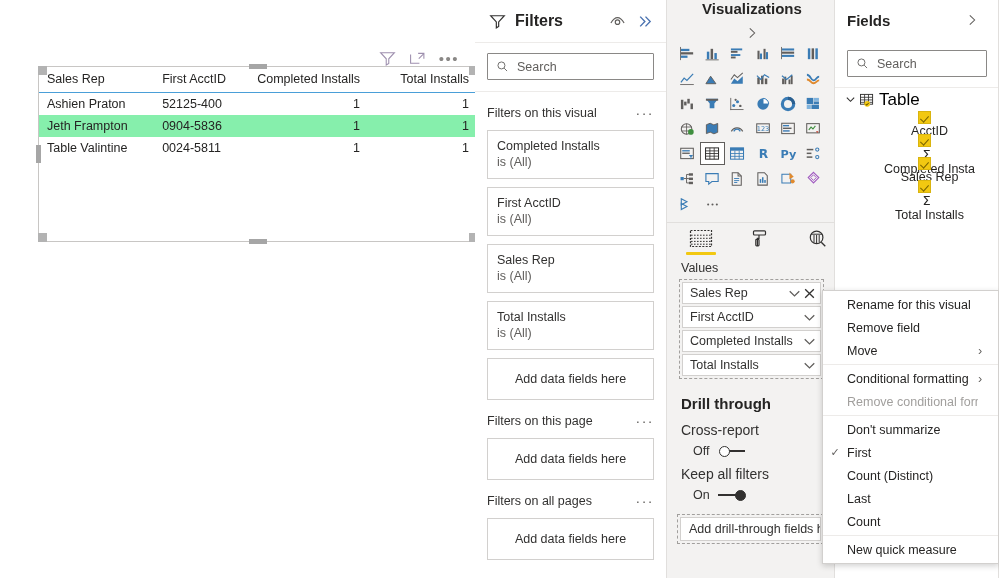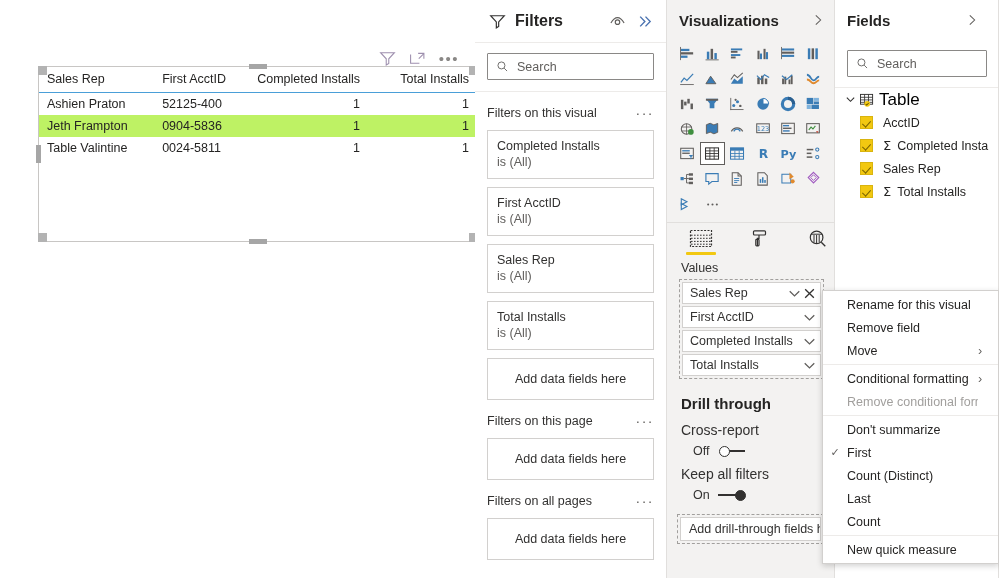--- a/index.html
+++ b/index.html
@@ -46,21 +46,21 @@
   table.pbi-table th {
     font-weight:400; font-size:12.5px; color:#252423;
     padding:5px 8px 6px 8px; text-align:left; vertical-align:bottom;
     border-bottom:1.5px solid #4a9fd8; white-space:nowrap;
   }
   table.pbi-table td {
     font-size:12.5px; color:#252423; padding:4px 8px; white-space:nowrap;
     border:none;
   }
   table.pbi-table th.num, table.pbi-table td.num { text-align:right; }
-  table.pbi-table tr.alt td { background:#bef264; }
+  table.pbi-table tr.alt td { background:#86efac; }
 
   
   #filters {
     position:absolute; left:475px; top:0; width:192px; height:578px;
     background:#ffffff; border-right:1px solid #e1dfdd;
   }
   #filters .f-head {
     height:43px; display:flex; align-items:center; padding:0 12px 0 14px;
     border-bottom:1px solid #edebe9; background:#ffffff;
   }
@@ -92,21 +92,21 @@
     margin:8px 12px 0 12px; border:1px solid #d2d0ce; background:#fff;
     height:42px; display:flex; align-items:center; justify-content:center;
     font-size:12.5px; color:#323130; cursor:pointer;
   }
 
   
   #viz {
     position:absolute; left:667px; top:0; width:168px; height:578px;
     background:#f3f2f1; border-right:1px solid #e1dfdd;
   }
-  #viz .v-head { height:40px; display:flex; align-items:center; padding:0 9px 0 12px; }
+  #viz .v-head { height:40px; display:flex; align-items:center; padding:0 9px 0 12px;flex-direction:column; }
   #viz .v-title { font-size:15px; font-weight:600; color:#252423; flex:1; }
   .chev-right { width:14px; height:14px; cursor:pointer; }
 
   .viz-grid {
     display:grid; grid-template-columns:repeat(6, 1fr);
     gap:2px 1px; padding:2px 8px 4px 8px;
   }
   .viz-cell {
     height:23px; display:flex; align-items:center; justify-content:center;
     cursor:pointer; border:1px solid transparent;
@@ -158,21 +158,21 @@
     position:absolute; left:835px; top:0; width:164px; height:578px;
     background:#ffffff;
   }
   #fields .fl-head { height:40px; display:flex; align-items:center; padding:0 20px 0 12px; }
   #fields .fl-title { font-size:15px; font-weight:600; color:#252423; flex:1; }
   #fields .search-wrap2 { padding:0 0 10px 0; border-bottom:1px solid #edebe9;}
   .tree-row { display:flex; align-items:center; height:23px; padding-left:10px; cursor:pointer; }
   .tree-row .tlabel { font-size:17px; color:#000000; white-space:nowrap; }
   .tree-chev { width:11px; height:11px; margin-right:3px; }
   .tbl-icon { width:16px; height:14px; margin-right:4px; position:relative; }
-  .field-row { display:flex; align-items:center; height:23px; padding-left:25px; cursor:pointer; }
+  .field-row { display:flex; align-items:center; height:23px; padding-left:25px; cursor:pointer;flex-direction:column; }
   .cbx {
     width:13px; height:13px; background:#f2c811; border:1px solid #d9b40f;
     position:relative; flex:0 0 auto; margin-right:10px;
   }
   .cbx::after {
     content:""; position:absolute; left:3px; top:2px; width:4px; height:7px;
     border:solid #7a6400; border-width:0 1.6px 1.6px 0; transform:rotate(42deg);
   }
   .sigma { font-family:"DejaVu Sans", serif; font-size:13px; color:#252423; margin-right:6px; }
   .field-row .flabel { font-size:12.5px; color:#252423; white-space:nowrap; }

